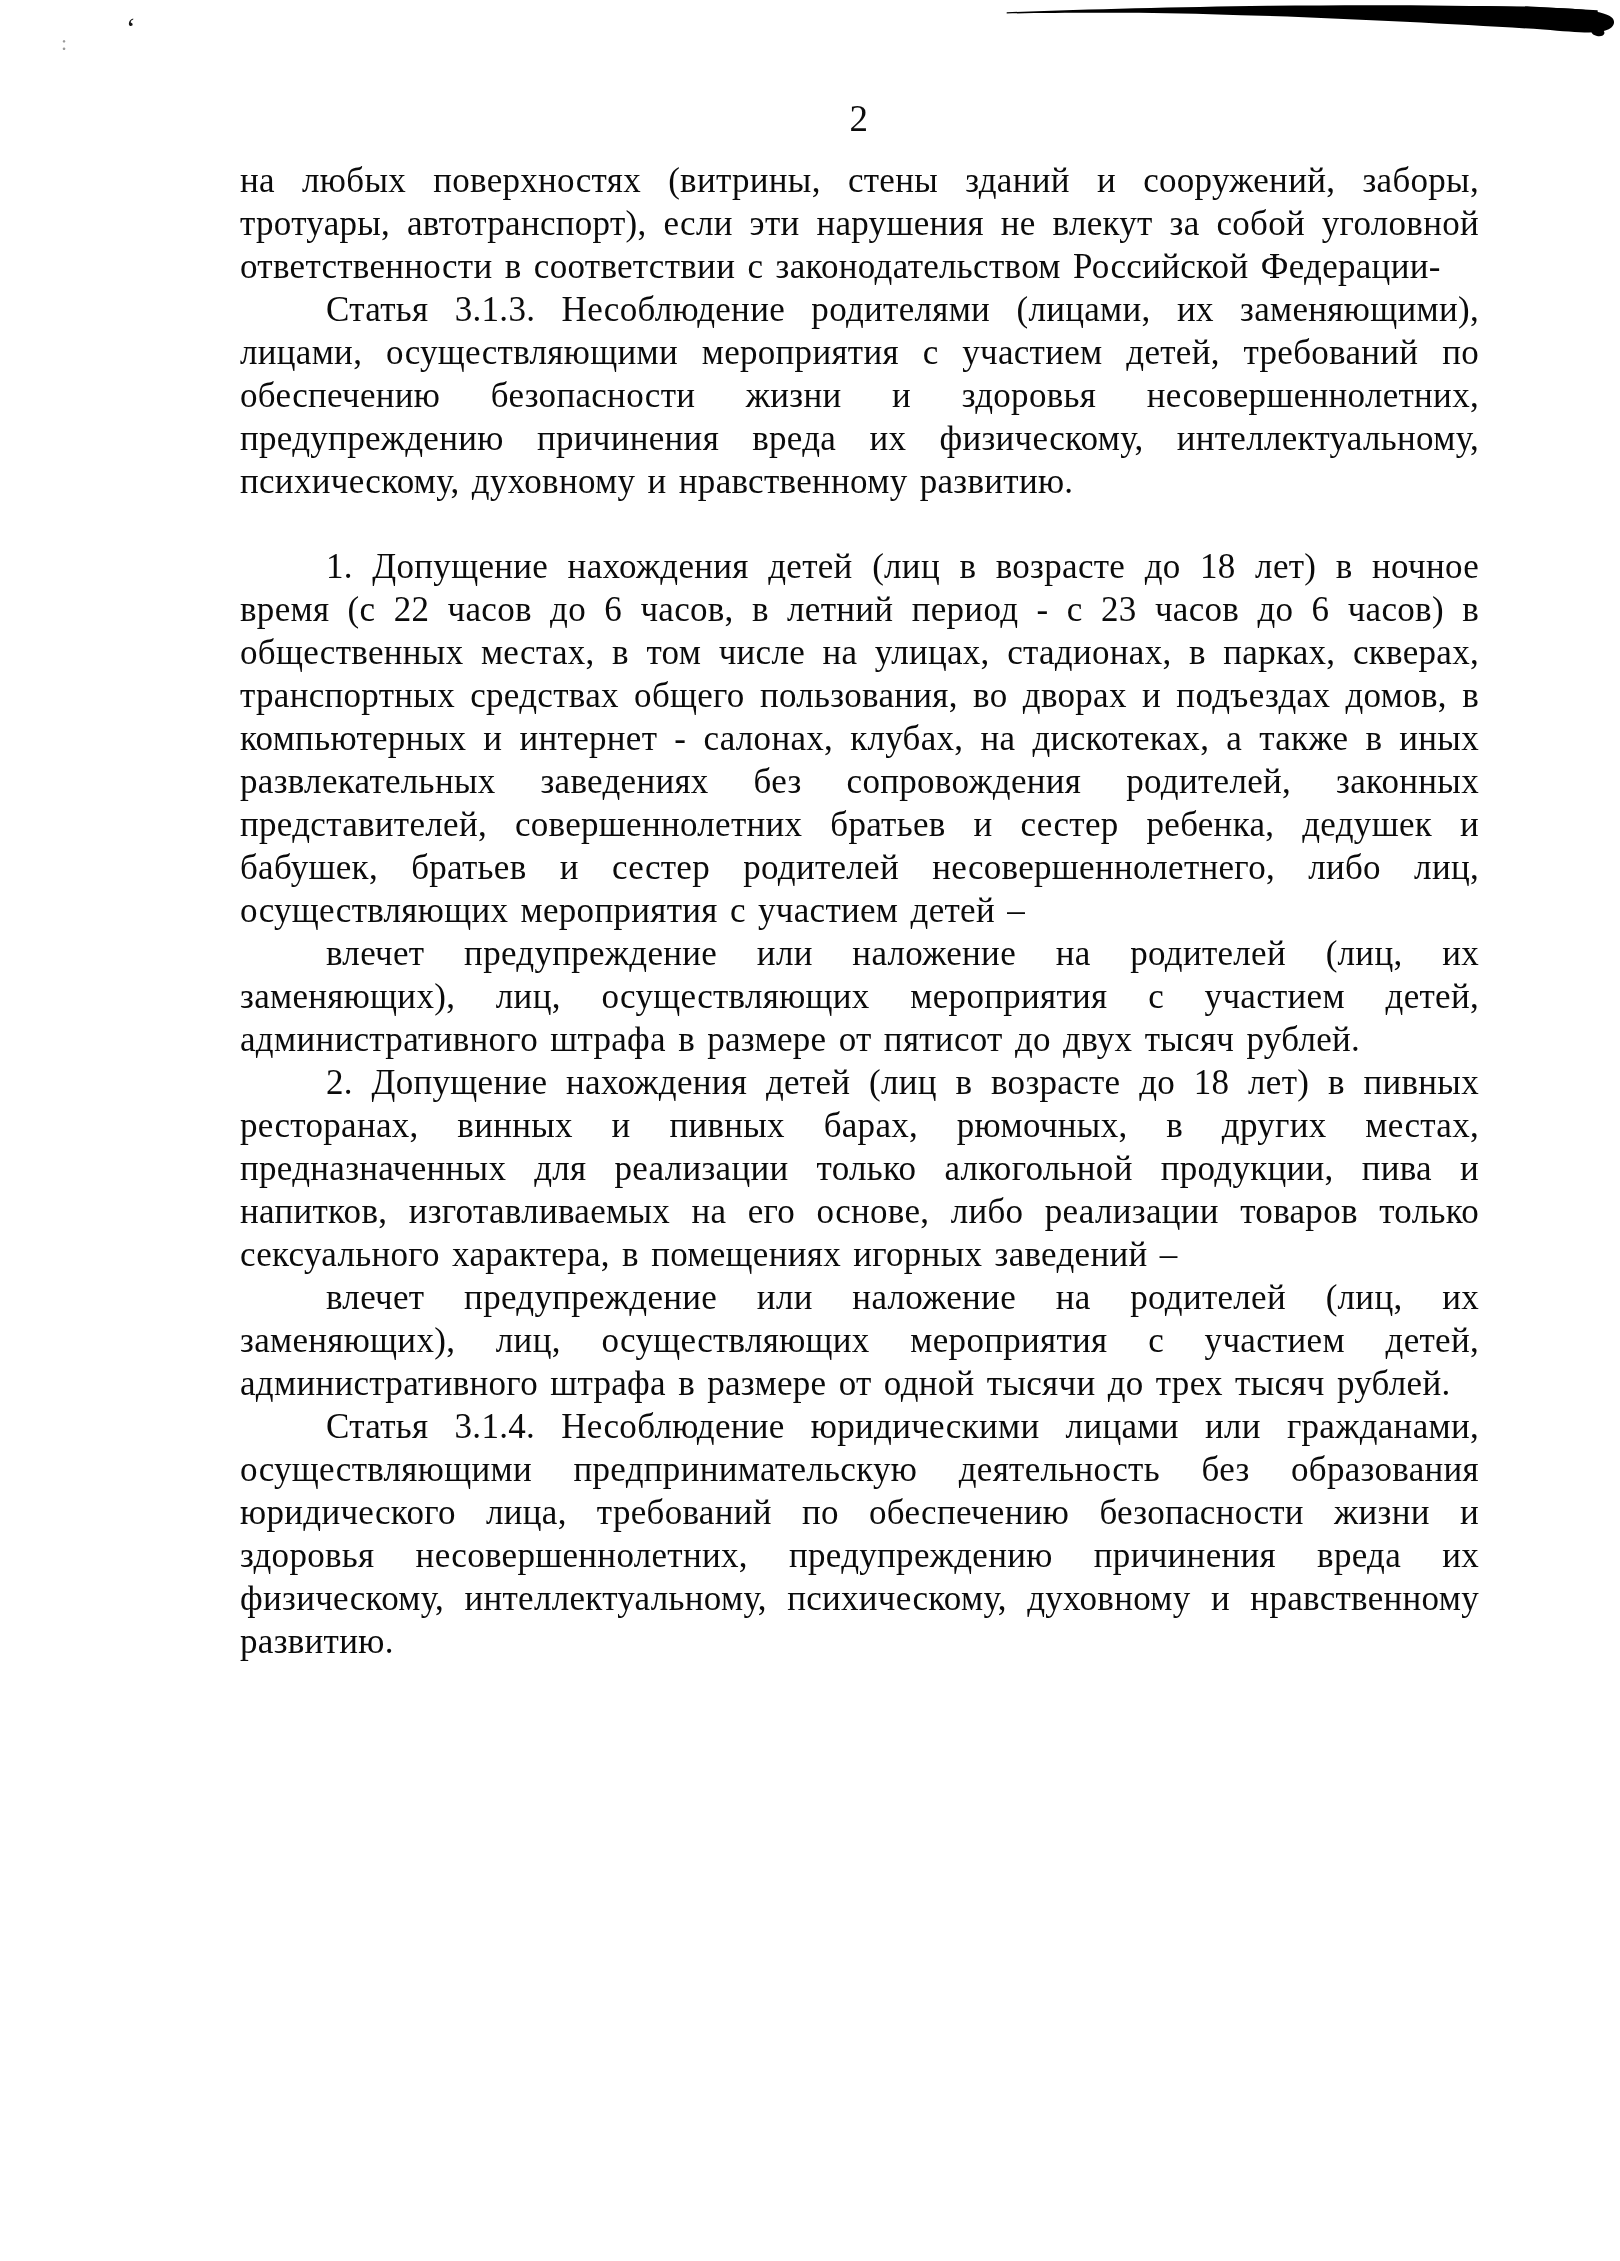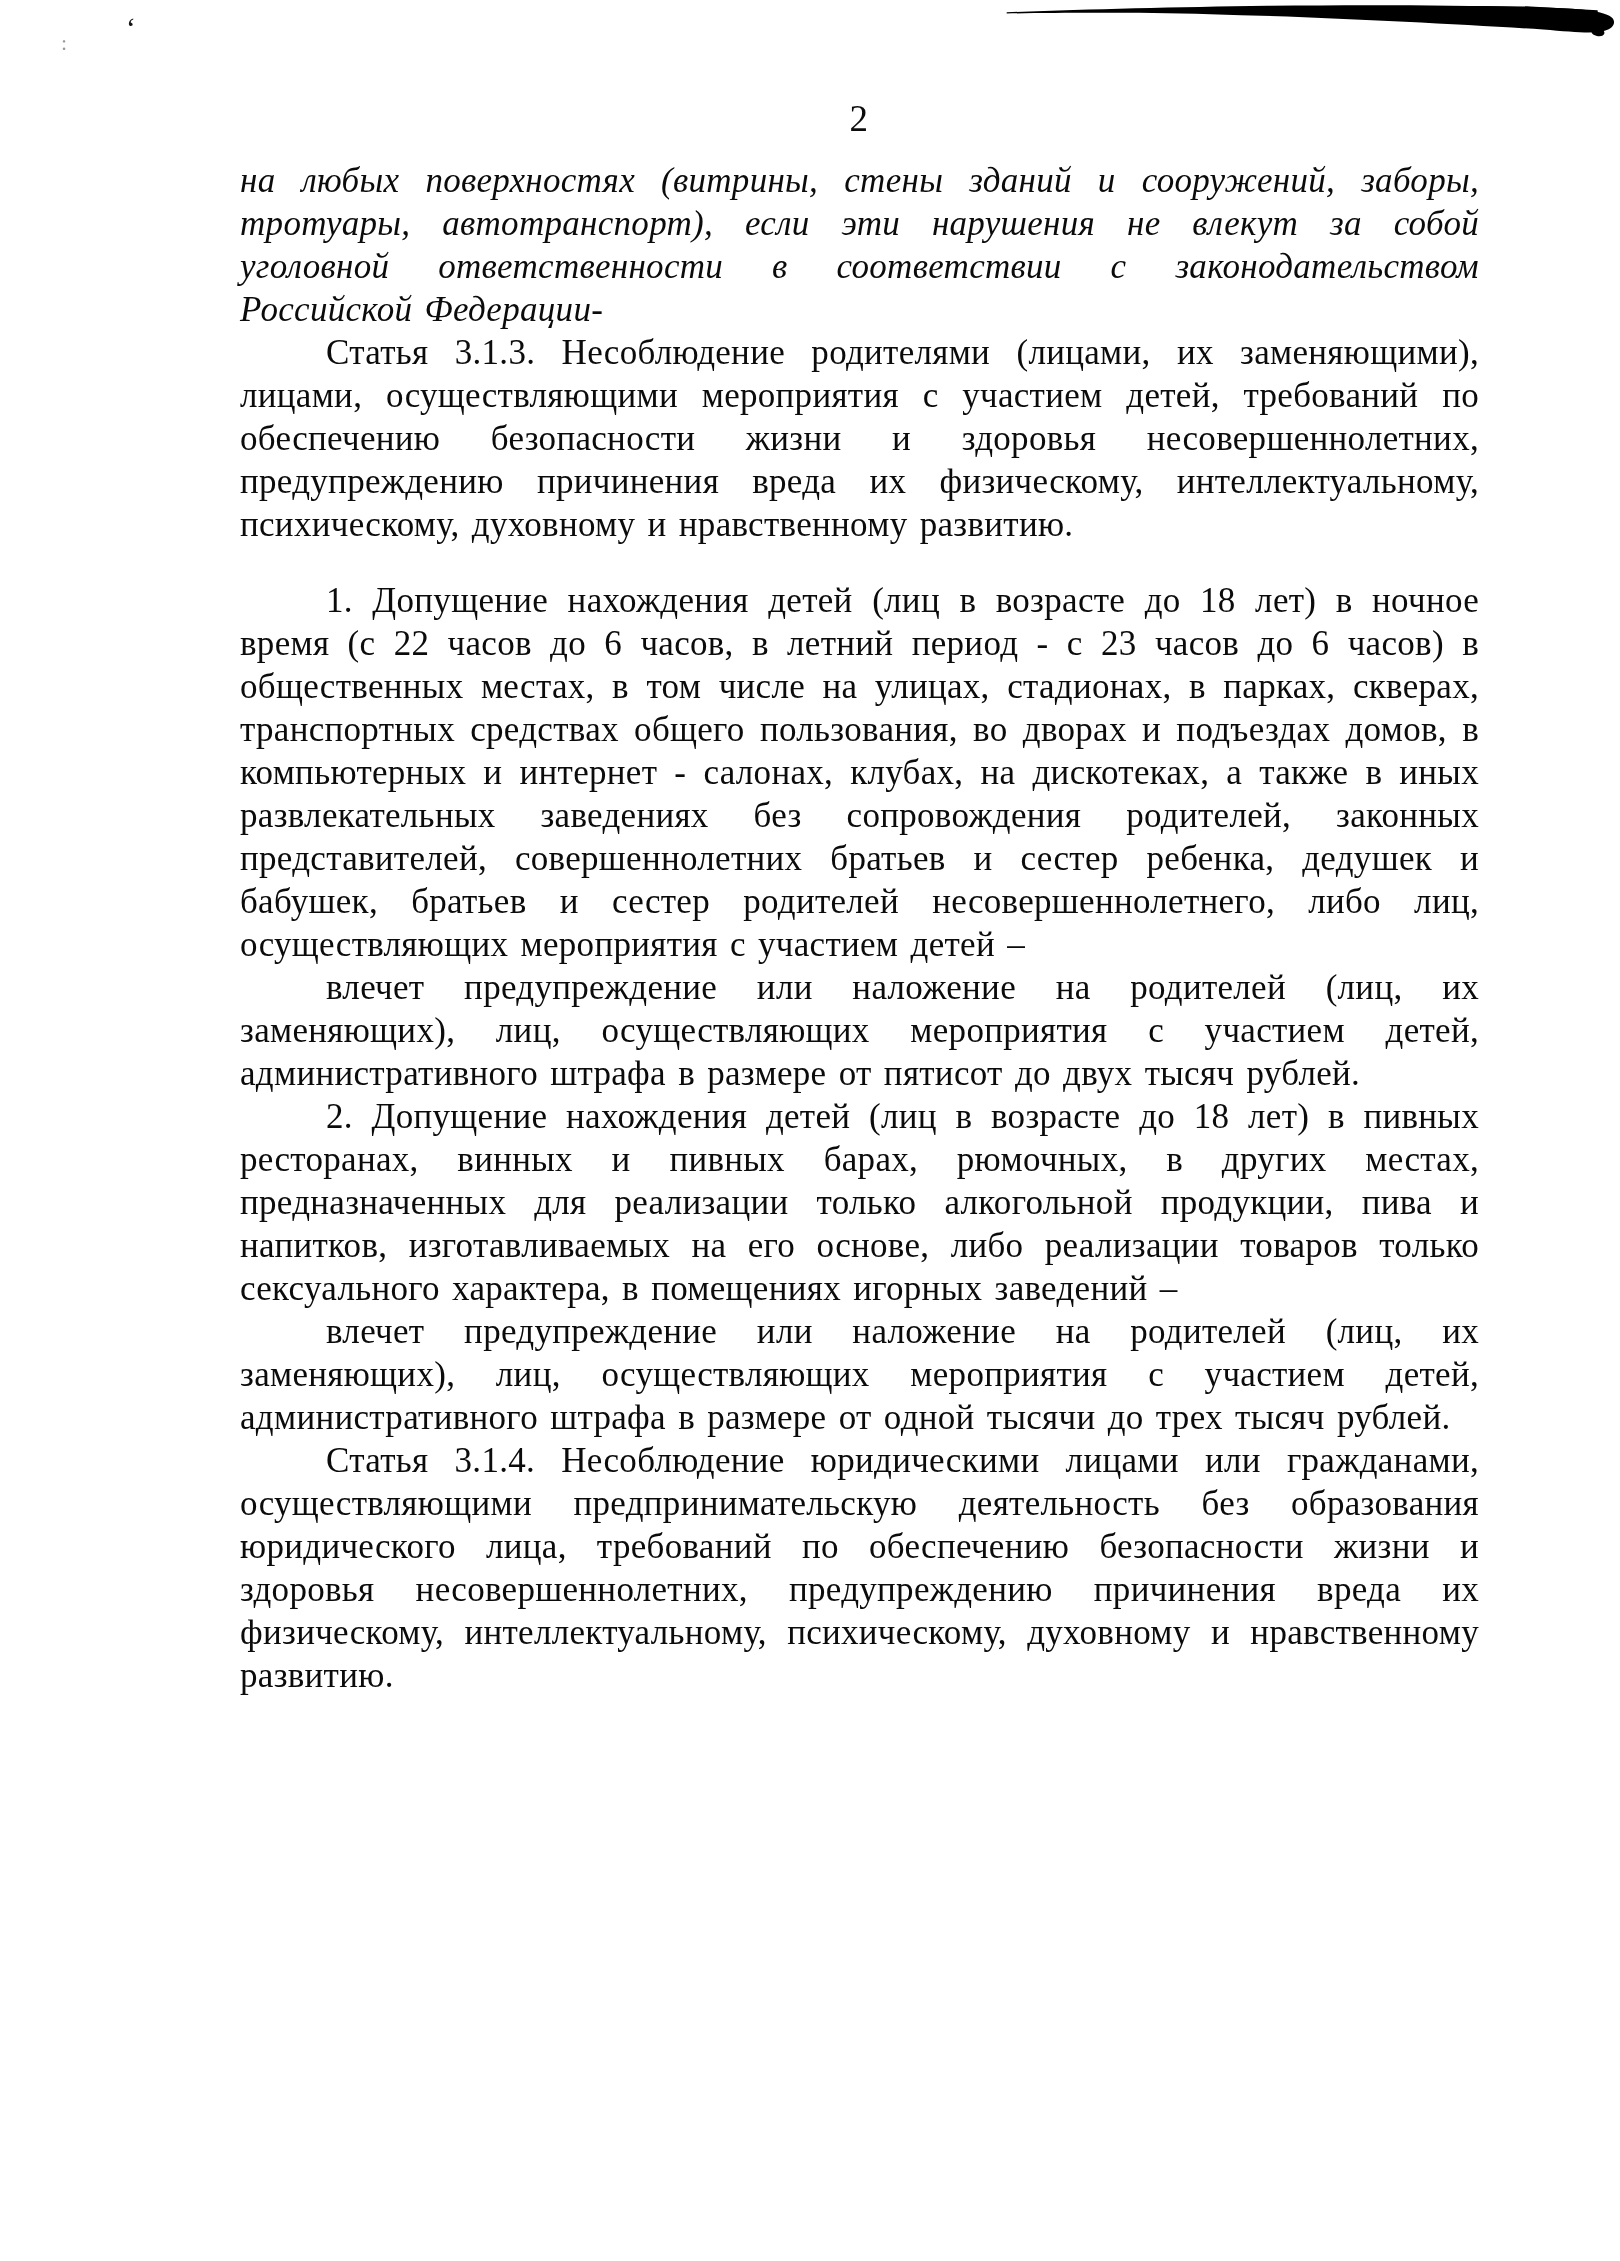--- a/index.html
+++ b/index.html
@@ -62,26 +62,25 @@
     word-spacing: 3.2px;
     letter-spacing: 0.3px;
   }
   .content p {
     margin: 0;
     padding: 0;
     text-indent: 86px;
   }
   .content p.no-indent {
     text-indent: 0;
-    font-style: italic;
   }
   .content p.gap-article {
   }
   .content p.gap-small {
-    margin-top: 33px;
+    margin-top: 42px;
   }
 </style>
 </head>
 <body>
 
 <div class="page">
 
   <svg class="scan-streak" viewBox="0 0 1020 70" preserveAspectRatio="none" aria-hidden="true">
     <path fill="#000000" d="
       M 62,19

